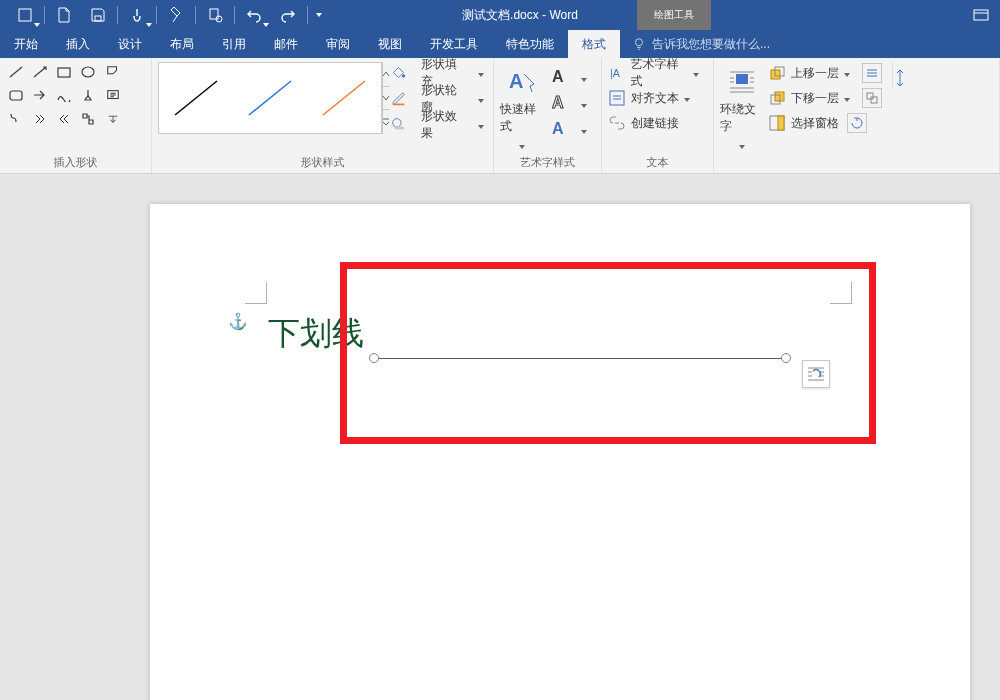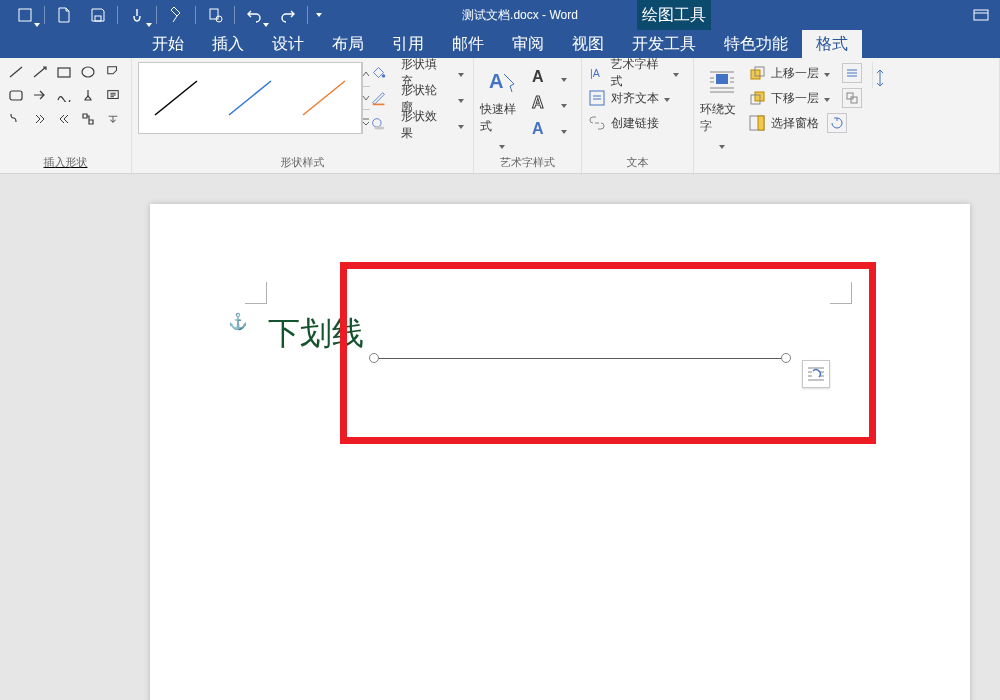--- a/index.html
+++ b/index.html
@@ -7,26 +7,26 @@
 
   
   .titlebar { height: 30px; background: #2b579a; color: #fff; display: flex; align-items: center; font-size: 12px; position: relative; }
   .qat { display: flex; align-items: center; gap: 0; height: 100%; padding-left: 8px; }
   .qat-item { width: 34px; height: 100%; display: flex; align-items: center; justify-content: center; color: #fff; position: relative; }
   .qat-item svg { width: 16px; height: 16px; }
   .qat-sep { width: 1px; height: 18px; background: rgba(255,255,255,0.35); margin: 0 2px; }
   .tiny-down { position: absolute; bottom: 3px; right: 2px; width: 6px; height: 4px; }
   .tiny-down::before { content: ""; display: block; border-left: 3px solid transparent; border-right: 3px solid transparent; border-top: 4px solid #fff; }
   .title-center { position: absolute; left: 0; right: 0; text-align: center; pointer-events: none; padding-left: 40px; }
-  .title-tool { position: absolute; left: 637px; top: 0; width: 74px; height: 30px; background: #0c4a6e; display: flex; align-items: center; justify-content: center; font-size: 16px; }
+  .title-tool { position: absolute; left: 637px; top: 0; width: 74px; height: 30px; background: #737373; display: flex; align-items: center; justify-content: center; font-size: 10px; }
   .title-right { position: absolute; right: 4px; top: 0; width: 30px; height: 30px; display:flex; align-items:center; justify-content:center; }
   .title-right svg { width:16px; height:16px; stroke:#fff; }
 
   
-  .tabs { height: 28px; background: #2b579a; display: flex; align-items: stretch; font-size: 16px; color: #fff; justify-content: center; }
+  .tabs { height: 28px; background: #2b579a; display: flex; align-items: stretch; font-size: 12px; color: #fff; }
   .tab { padding: 0 14px; display: flex; align-items: center; cursor: default; }
   .tab.active { background: #f3f3f3; color: #2b579a; }
   .tell-me { flex: 1; display: flex; align-items: center; gap: 6px; color: #cfdcef; padding-left: 12px; }
   .bulb { width: 14px; height: 14px; }
 
   
   .ribbon { height: 116px; background: #f3f3f3; border-bottom: 1px solid #d4d4d4; display: flex; }
   .group { border-right: 1px solid #e1e1e1; padding: 4px 6px 0 6px; display: flex; flex-direction: column; height: 100%; position: relative; }
   .group-body { flex: 1; display: flex; align-items: flex-start; }
   .group-label { height: 18px; font-size: 11px; color: #666; text-align: center; position: relative; }
@@ -161,25 +161,32 @@
   <div class="tab">插入</div>
   <div class="tab">设计</div>
   <div class="tab">布局</div>
   <div class="tab">引用</div>
   <div class="tab">邮件</div>
   <div class="tab">审阅</div>
   <div class="tab">视图</div>
   <div class="tab">开发工具</div>
   <div class="tab">特色功能</div>
   <div class="tab active">格式</div>
+  <div class="tell-me">
+    <svg class="bulb" viewBox="0 0 16 16">
+        <circle cx="8" cy="6" r="4" fill="none" stroke="#cfdcef"></circle>
+        <path d="M6 12h4M7 14h2" stroke="#cfdcef"></path>
+      </svg>
+    <span>告诉我您想要做什么...</span>
+  </div>
 </div>
 
 <div class="ribbon">
 
-  <div class="group" style="width:132px;text-decoration:underline;">
+  <div class="group" style="width:152px;">
     <div class="group-body">
       <div class="shape-grid">
         <div class="cell">
             <svg>
               <path d="M2 12L14 2"></path>
             </svg>
           </div>
         <div class="cell">
             <svg>
               <path d="M2 12L14 2M11 2h3v3"></path>

